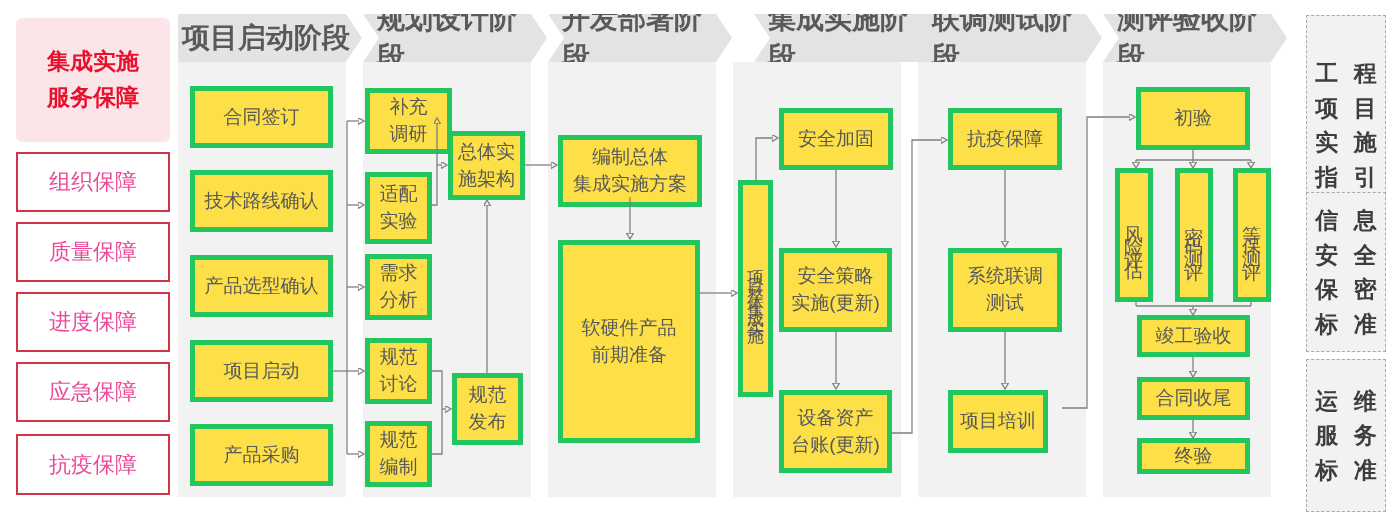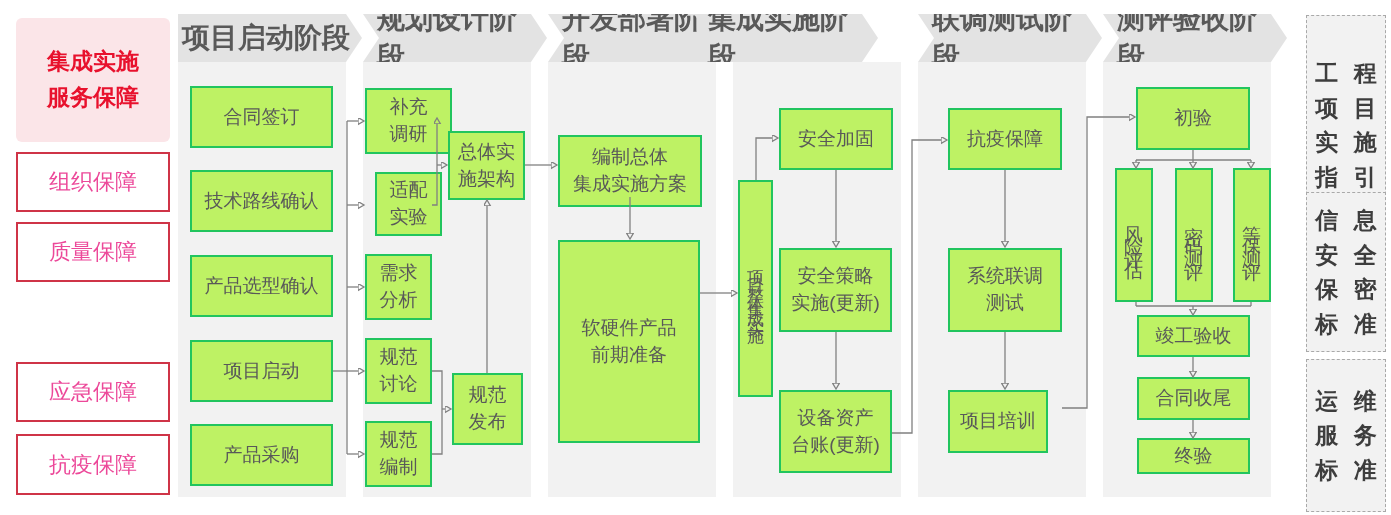--- a/index.html
+++ b/index.html
@@ -24,21 +24,21 @@
   .hdr{
     position:absolute;top:14px;height:48px;width:184px;background:#e3e3e3;
     color:#595959;font-weight:bold;font-size:28px;
     display:flex;align-items:center;justify-content:center;
     padding-right:8px;box-sizing:border-box;
   }
   .hdr.first{clip-path:polygon(0 0,calc(100% - 16px) 0,100% 50%,calc(100% - 16px) 100%,0 100%);}
   .hdr.notch{clip-path:polygon(0 0,calc(100% - 16px) 0,100% 50%,calc(100% - 16px) 100%,0 100%,16px 50%);padding-left:14px;}
   
   .fbox{
-    position:absolute;background:#bef264;border:2px solid #22c55e;box-sizing:border-box;
+    position:absolute;background:#fde047;border:5px solid #22c55e;box-sizing:border-box;
     color:#595959;font-size:19px;line-height:1.4;display:flex;align-items:center;justify-content:center;
     text-align:center;white-space:pre-line;
   }
   .vbox8{writing-mode:vertical-rl;font-size:17px;letter-spacing:8px;line-height:1;}
   .vbox4{writing-mode:vertical-rl;font-size:19px;letter-spacing:12px;line-height:1;}
   
   .std{
     position:absolute;left:1306px;width:80px;box-sizing:border-box;background:#f2f2f2;
     border:1px dashed #a9a9a9;color:#3d3d3d;font-weight:bold;font-size:23px;
     display:flex;flex-direction:column;align-items:center;justify-content:center;
@@ -51,46 +51,47 @@
 </style>
 </head>
 <body>
 
 <div class="canvas">
 
   <div class="side-title">集成实施
 服务保障</div>
   <div class="side-item" style="top:152px">组织保障</div>
   <div class="side-item" style="top:222px">质量保障</div>
+  <div class="side-item" style="top:292px">进度保障</div>
   <div class="side-item" style="top:362px">应急保障</div>
   <div class="side-item" style="top:434px;height:61px">抗疫保障</div>
 
   <div class="col-bg" style="left:178px"></div>
   <div class="col-bg" style="left:363px"></div>
   <div class="col-bg" style="left:548px"></div>
   <div class="col-bg" style="left:733px"></div>
   <div class="col-bg" style="left:918px"></div>
   <div class="col-bg" style="left:1103px"></div>
 
   <div class="hdr first" style="left:178px">项目启动阶段</div>
   <div class="hdr notch" style="left:363px">规划设计阶段</div>
   <div class="hdr notch" style="left:548px">开发部署阶段</div>
-  <div class="hdr notch" style="left:694px">集成实施阶段</div>
+  <div class="hdr notch" style="left:754px">集成实施阶段</div>
   <div class="hdr notch" style="left:918px">联调测试阶段</div>
   <div class="hdr notch" style="left:1103px">测评验收阶段</div>
 
   <div class="fbox" style="left:190px;top:86px;width:143px;height:62px">合同签订</div>
   <div class="fbox" style="left:190px;top:170px;width:143px;height:62px">技术路线确认</div>
   <div class="fbox" style="left:190px;top:255px;width:143px;height:62px">产品选型确认</div>
   <div class="fbox" style="left:190px;top:340px;width:143px;height:62px">项目启动</div>
   <div class="fbox" style="left:190px;top:424px;width:143px;height:62px">产品采购</div>
 
   <div class="fbox" style="left:365px;top:88px;width:87px;height:66px">补充
 调研</div>
-  <div class="fbox" style="left:375px;top:172px;width:67px;height:64px">适配
+  <div class="fbox" style="left:365px;top:172px;width:67px;height:72px">适配
 实验</div>
   <div class="fbox" style="left:365px;top:254px;width:67px;height:66px">需求
 分析</div>
   <div class="fbox" style="left:365px;top:338px;width:67px;height:66px">规范
 讨论</div>
   <div class="fbox" style="left:365px;top:421px;width:67px;height:66px">规范
 编制</div>
   <div class="fbox" style="left:448px;top:131px;width:77px;height:69px">总体实
 施架构</div>
   <div class="fbox" style="left:452px;top:373px;width:71px;height:72px">规范

